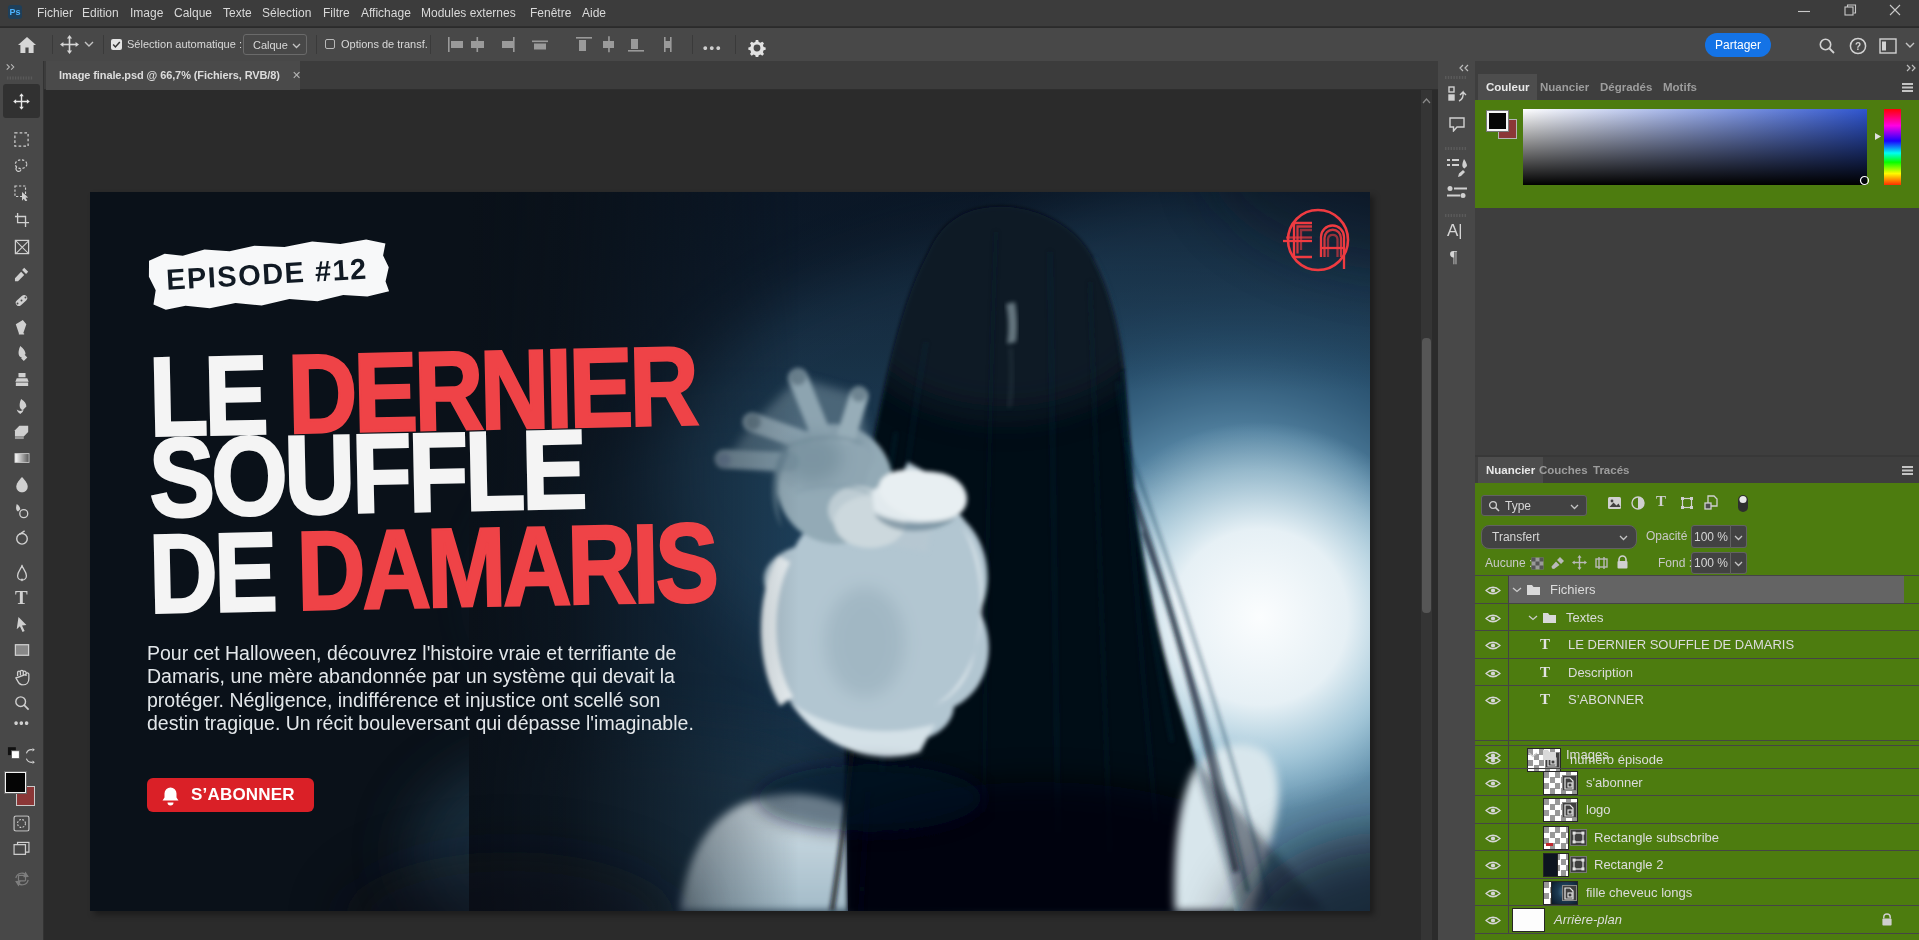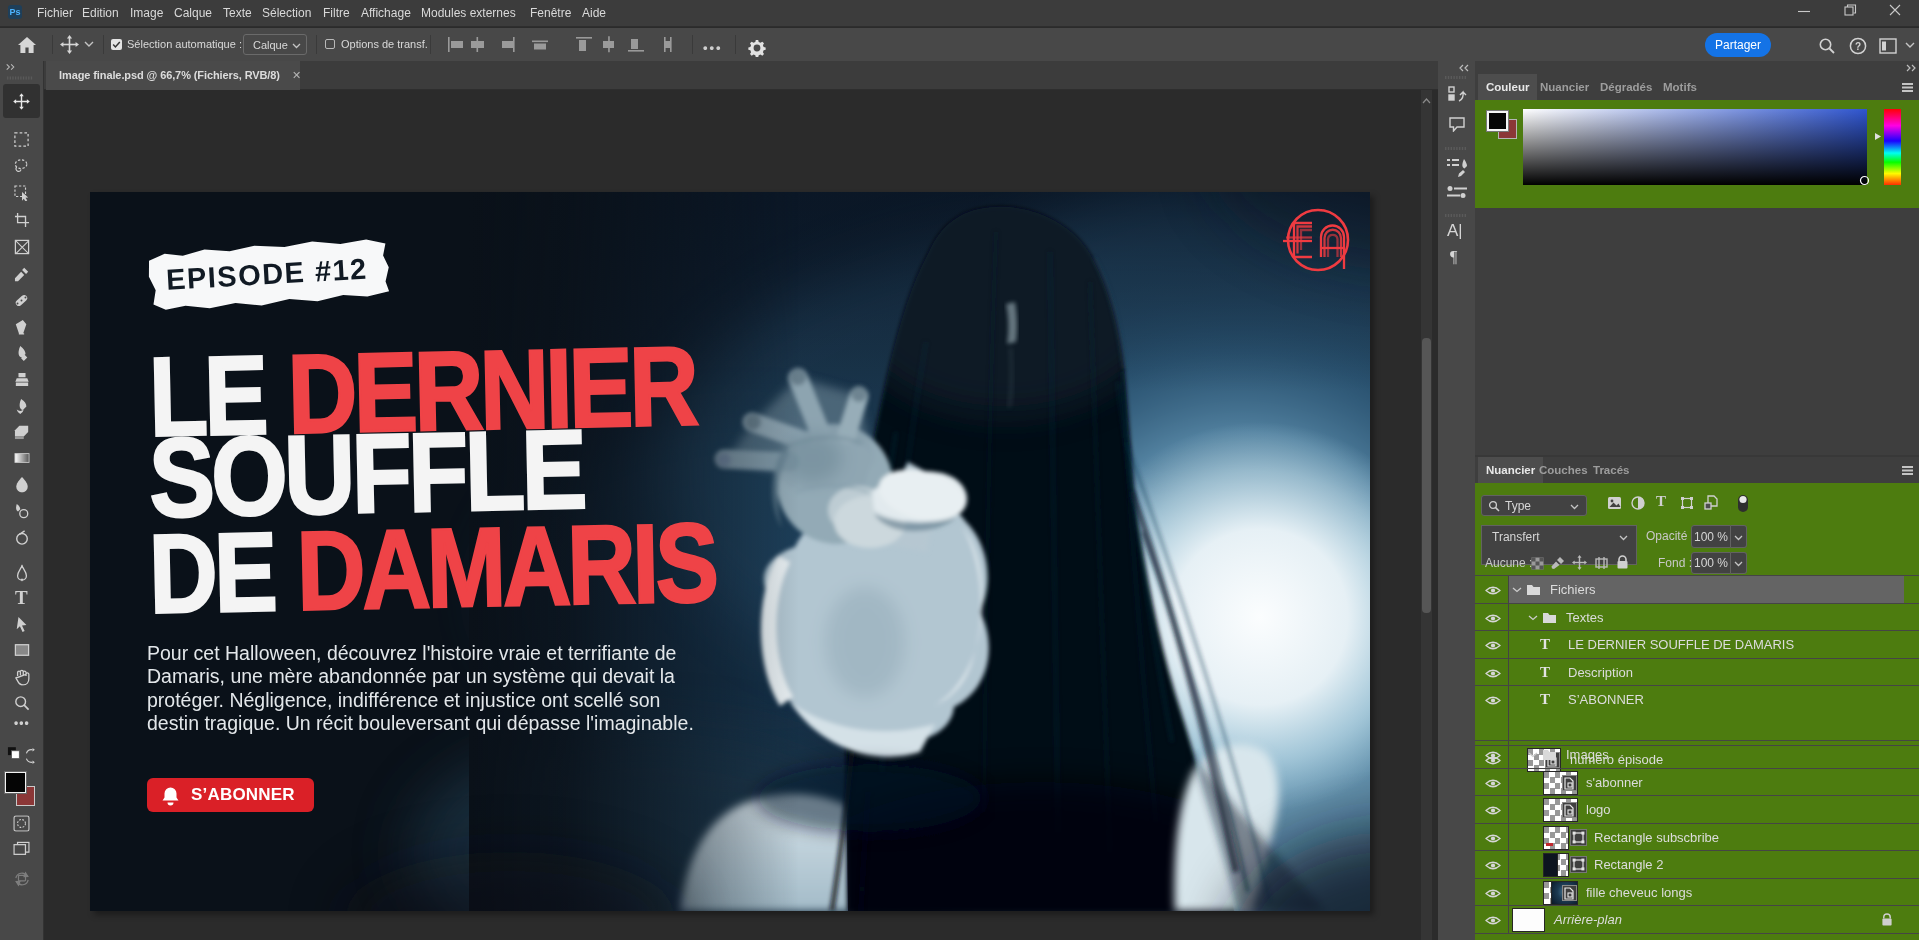--- a/index.html
+++ b/index.html
@@ -603,21 +603,21 @@
         <rect x="2.5" y="2.5" width="9" height="9" fill="none" stroke="#d0d0d0" stroke-width="1.2"></rect>
       </svg>
     <svg class="abs" style="left:229px;top:40px;" width="14" height="15" viewBox="0 0 14 15">
         <path d="M4 1 h6 l3 3 v7 h-9 Z" fill="none" stroke="#d0d0d0" stroke-width="1.3"></path>
         <rect x="1" y="8" width="6" height="6" fill="#4d4d4d" stroke="#d0d0d0" stroke-width="1.3"></rect>
       </svg>
     <svg class="abs" style="left:262px;top:39px;" width="12" height="19" viewBox="0 0 12 19">
         <rect x="1" y="1" width="10" height="17" rx="5" fill="#2e2e2e"></rect>
         <circle cx="6" cy="5.5" r="3.6" fill="#e8e8e8"></circle>
       </svg>
-    <div class="abs" style="left:6px;top:70px;width:156px;height:40px;background:#424242;border:1px solid #626262;border-radius:0;">
+    <div class="abs" style="left:6px;top:70px;width:156px;height:24px;background:#424242;border:1px solid #626262;border-radius:8px;">
       <div class="txt" style="left:10px;top:4px;color:#d6d6d6;font-size:12px;">Transfert</div>
       <svg class="abs" style="right:8px;top:9px;" width="9" height="6" viewBox="0 0 9 6">
           <path d="M1 1 l3.5 3.5 L8 1" stroke="#c4c4c4" stroke-width="1.3" fill="none"></path>
         </svg>
     </div>
     <div class="txt" style="left:171px;top:74px;color:#c9c9c9;font-size:12px;">Opacité :</div>
     <div class="abs" style="left:216px;top:70px;width:40px;height:23px;background:#424242;border:1px solid #626262;border-radius:3px 0 0 3px;color:#d6d6d6;font-size:12px;line-height:22px;text-align:center;">100 %</div>
     <div class="abs" style="left:256px;top:70px;width:16px;height:23px;background:#424242;border:1px solid #626262;border-left:none;border-radius:0 3px 3px 0;">
       <svg class="abs" style="left:3px;top:9px;" width="9" height="6" viewBox="0 0 9 6">
           <path d="M1 1 l3.5 3.5 L8 1" stroke="#c4c4c4" stroke-width="1.3" fill="none"></path>

